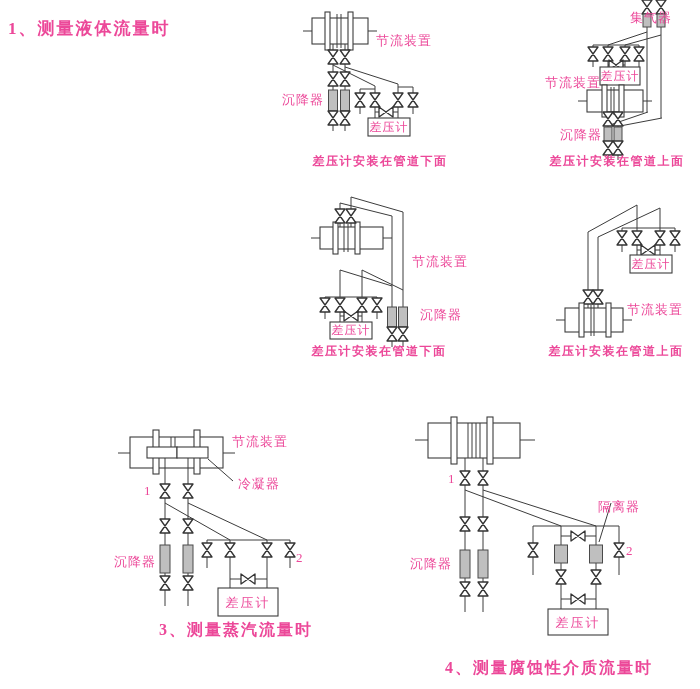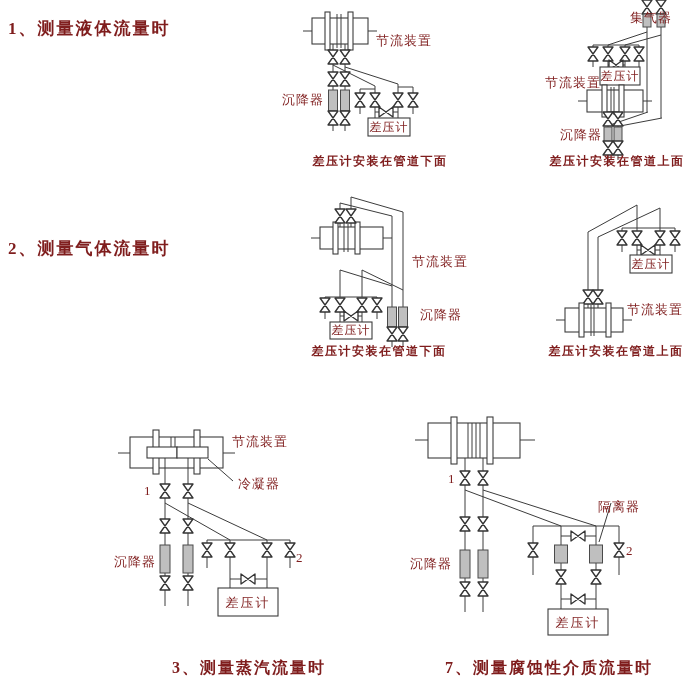--- a/index.html
+++ b/index.html
@@ -1,17 +1,17 @@
 <!DOCTYPE html>
 <html><head>
 <meta charset="utf-8">
 <style>
   html,body{margin:0;padding:0;background:#fff;}
   .canvas{position:relative;width:700px;height:689px;background:#fff;overflow:hidden;
-          font-family:"Liberation Serif","DejaVu Serif",serif;color:#7f1d1d;}
+          font-family:"Liberation Serif","DejaVu Serif",serif;color:#ec4899;}
   .art{position:absolute;left:0;top:0;}
   .ln{stroke:#3c3c3c;stroke-width:1;fill:none;}
   .pipe{fill:#ffffff;stroke:#3c3c3c;stroke-width:1.1;}
   .vessel{fill:#bfbfbf;stroke:#4a4a4a;stroke-width:1;}
   .box{fill:#ffffff;stroke:#3c3c3c;stroke-width:1.1;}
   .valve{fill:#ffffff;stroke:#333;stroke-width:1.3;stroke-linejoin:round;}
   .lbl{position:absolute;font-size:13px;line-height:1;letter-spacing:1px;white-space:nowrap;}
   .boxlbl{position:absolute;font-size:12px;line-height:1;letter-spacing:1px;white-space:nowrap;
           transform:translate(-50%,-50%);}
   .boxlbl.big{font-size:13px;letter-spacing:2px;}
@@ -325,21 +325,20 @@
     <rect class="vessel" x="554.5" y="545" width="13" height="18"></rect>
     <rect class="vessel" x="589.5" y="545" width="13" height="18"></rect>
     <use href="#vv" x="561" y="577" class="valve"></use>
     <use href="#vv" x="596" y="577" class="valve"></use>
     <use href="#vh" x="578" y="599" class="valve"></use>
     <rect class="box" x="548" y="609" width="60" height="26"></rect>
   </g>
 </svg>
 
 <div class="sec" style="left:8px;top:19px;">1、测量液体流量时</div>
-<div class="sec" style="left:8px;top:239px;">2、测量气体流量时</div>
 
 <div class="lbl" style="left:376px;top:34px;">节流装置</div>
 <div class="lbl" style="left:282px;top:93px;">沉降器</div>
 <div class="boxlbl" style="left:389px;top:127px;">差压计</div>
 <div class="cap" style="left:380px;top:155px;">差压计安装在管道下面</div>
 
 <div class="lbl" style="left:602px;top:11px;margin-left:28px;">集气器</div>
 <div class="lbl" style="left:545px;top:76px;">节流装置</div>
 <div class="boxlbl" style="left:620px;top:76px;">差压计</div>
 <div class="lbl" style="left:560px;top:128px;">沉降器</div>
@@ -353,22 +352,22 @@
 <div class="boxlbl" style="left:651px;top:264px;">差压计</div>
 <div class="lbl" style="left:627px;top:303px;">节流装置</div>
 <div class="cap" style="left:616px;top:345px;">差压计安装在管道上面</div>
 
 <div class="lbl" style="left:232px;top:435px;">节流装置</div>
 <div class="lbl" style="left:238px;top:477px;">冷凝器</div>
 <div class="lbl" style="left:144px;top:484px;">1</div>
 <div class="lbl" style="left:114px;top:555px;">沉降器</div>
 <div class="lbl" style="left:296px;top:551px;">2</div>
 <div class="boxlbl big" style="left:248px;top:602px;">差压计</div>
-<div class="cap big" style="left:236px;top:660px;margin-left:13px;">3、测量蒸汽流量时</div>
+<div class="cap big" style="left:236px;top:622px;">3、测量蒸汽流量时</div>
 
 <div class="lbl" style="left:598px;top:500px;">隔离器</div>
 <div class="lbl" style="left:448px;top:472px;">1</div>
 <div class="lbl" style="left:410px;top:557px;">沉降器</div>
 <div class="lbl" style="left:626px;top:544px;">2</div>
 <div class="boxlbl big" style="left:578px;top:622px;">差压计</div>
-<div class="cap big" style="left:549px;top:660px;">7、测量腐蚀性介质流量时</div>
+<div class="cap big" style="left:549px;top:660px;">4、测量腐蚀性介质流量时</div>
 
 </div>
 
 </body></html>

